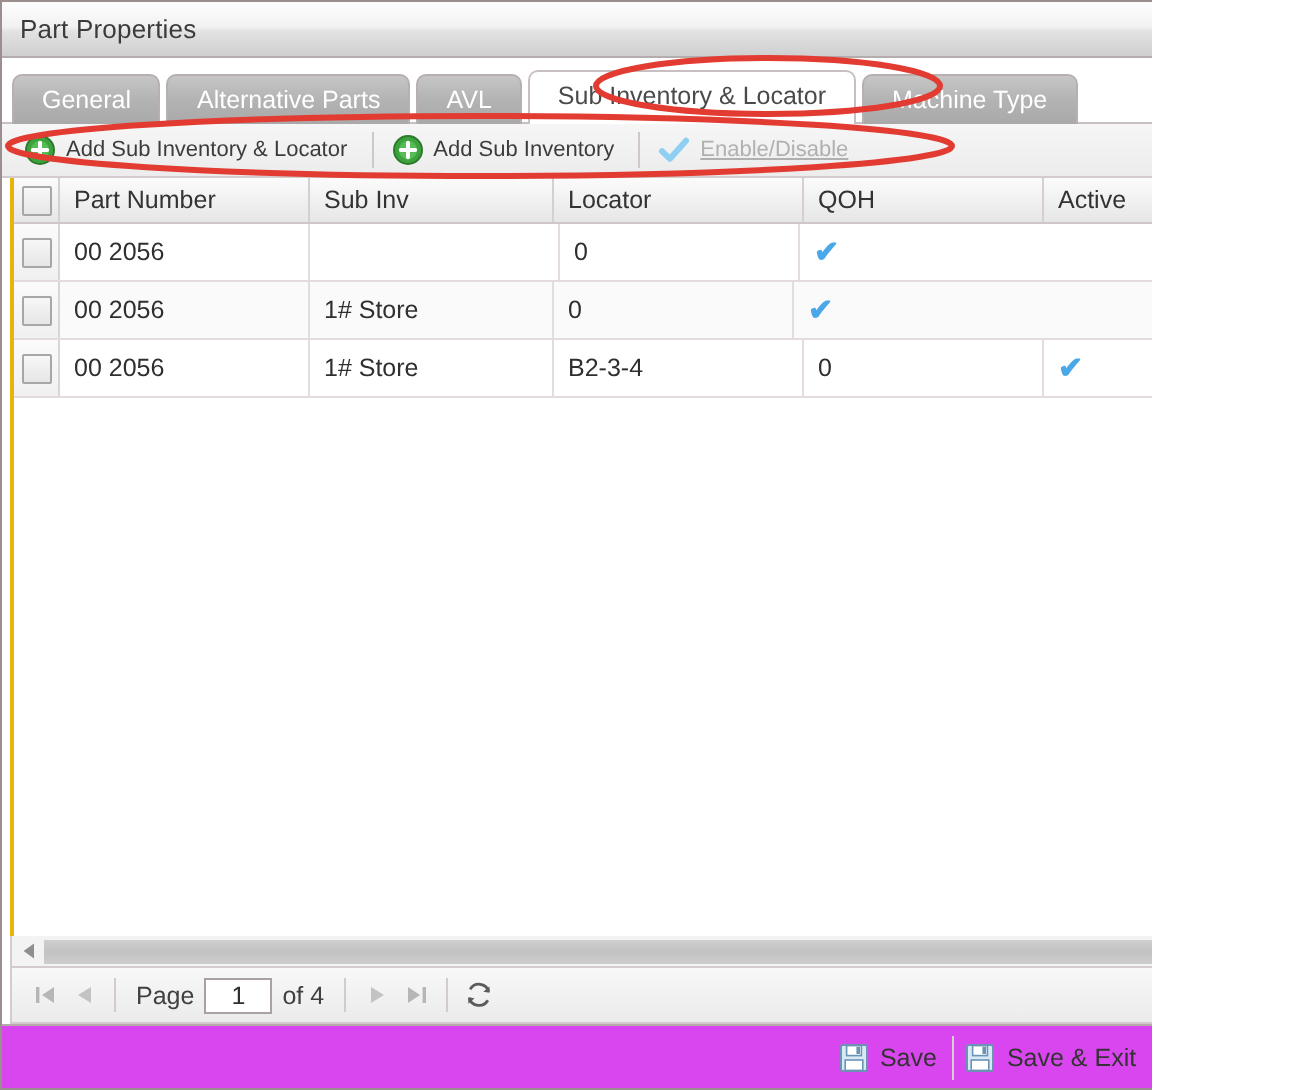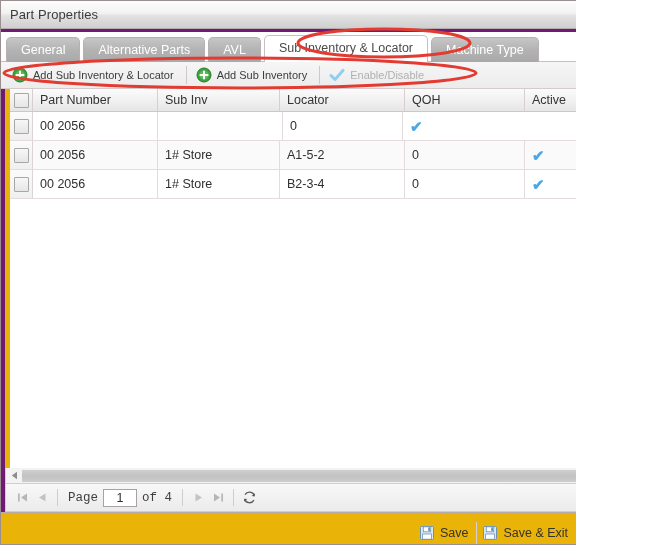--- a/index.html
+++ b/index.html
@@ -63,21 +63,21 @@
     align-items: center;
     justify-content: center;
     cursor: pointer;
   }
   .close-btn svg { display:block; }
 
   
   .win-body {
     flex: 1 1 auto;
     position: relative;
-    background: #701a75;
+    background: #ffffff;
     margin: 0;
     display: flex;
     flex-direction: column;
     overflow: hidden;
   }
 
   
   .tabstrip {
     position: relative;
     height: 30px;
@@ -135,36 +135,36 @@
     height: 21px;
     padding: 0 7px 0 4px;
     font-size: 11px;
     color: #3c3c3c;
     cursor: pointer;
     user-select: none;
     white-space: nowrap;
     border: 1px solid transparent;
     border-radius: 3px;
   }
-  .tb-btn.disabled { color: #b0b0b0; cursor: default; }
+  .tb-btn.disabled { color: #b0b0b0; cursor: default; text-decoration: underline; }
   .tb-sep {
     width: 1px;
     height: 18px;
     background: #d0c8c8;
     margin: 0 4px;
   }
   .icn { width: 16px; height: 16px; margin-right: 5px; flex: 0 0 16px; display:block; }
 
   
   .grid-wrap {
     flex: 1 1 auto;
     display: flex;
     flex-direction: column;
     background: #ffffff;
-    border-left: 5px solid #eab308;
+    border-left: 2px solid #eab308;
     border-right: 1px solid #d4cccc;
     margin: 0 4px;
     overflow: hidden;
     position: relative;
   }
   .grid-head {
     display: flex;
     height: 23px;
     flex: 0 0 23px;
     background: linear-gradient(to bottom, #fbfbfb 0%, #f1f1f1 50%, #e6e6e6 100%);
@@ -295,21 +295,21 @@
     box-sizing: border-box;
     position: relative;
   }
   .pg-btn {
     width: 20px; height: 20px;
     display: flex; align-items:center; justify-content:center;
     cursor: pointer;
     border-radius: 3px;
   }
   .pg-sep { width:1px; height:17px; background:#d3cbcb; margin:0 5px; }
-  .pg-label { font-size:12.5px; color:#404040; margin:0 5px; user-select:none;font-family:Liberation Mono, monospace; }
+  .pg-label { font-size:12.5px; color:#404040; margin:0 5px; user-select:none; }
   .pg-input {
     width: 34px; height: 18px;
     border: 1px solid #aaa2a2;
     background:#fff;
     font-size: 12.5px;
     font-family: "Liberation Sans", sans-serif;
     color:#2f2f2f;
     text-align:center;
     box-sizing: border-box;
     padding: 0;
@@ -319,24 +319,24 @@
     right: 9px;
     font-size: 12.5px;
     color: #3f3f3f;
     user-select:none;
   }
 
   
   .footer {
     flex: 0 0 32px;
     height: 32px;
-    background: #eab308;
+    background: #d946ef;
     border-top: 1px solid #b6aaaa;
     display: flex;
-    align-items: flex-end;
+    align-items: center;
     justify-content: flex-end;
     padding-right: 6px;
     box-sizing: border-box;
   }
   .ft-btn {
     display: flex;
     align-items: center;
     height: 22px;
     padding: 0 8px 0 5px;
     font-size: 12.5px;
@@ -435,21 +435,20 @@
               <div class="cell" style="width:120px">0</div>
               <div class="cell tick" style="width:106px;border-right:none">✔</div>
             </div>
 
             <div class="row alt">
               <div class="cell cb" style="width:23px">
                 <span class="chk"></span>
               </div>
               <div class="cell" style="width:125px">00 2056</div>
               <div class="cell" style="width:122px">1# Store</div>
-              <div class="cell" style="width:125px">A1-5-2</div>
               <div class="cell" style="width:120px">0</div>
               <div class="cell tick" style="width:106px;border-right:none">✔</div>
             </div>
 
             <div class="row">
               <div class="cell cb" style="width:23px">
                 <span class="chk"></span>
               </div>
               <div class="cell" style="width:125px">00 2056</div>
               <div class="cell" style="width:122px">1# Store</div>

